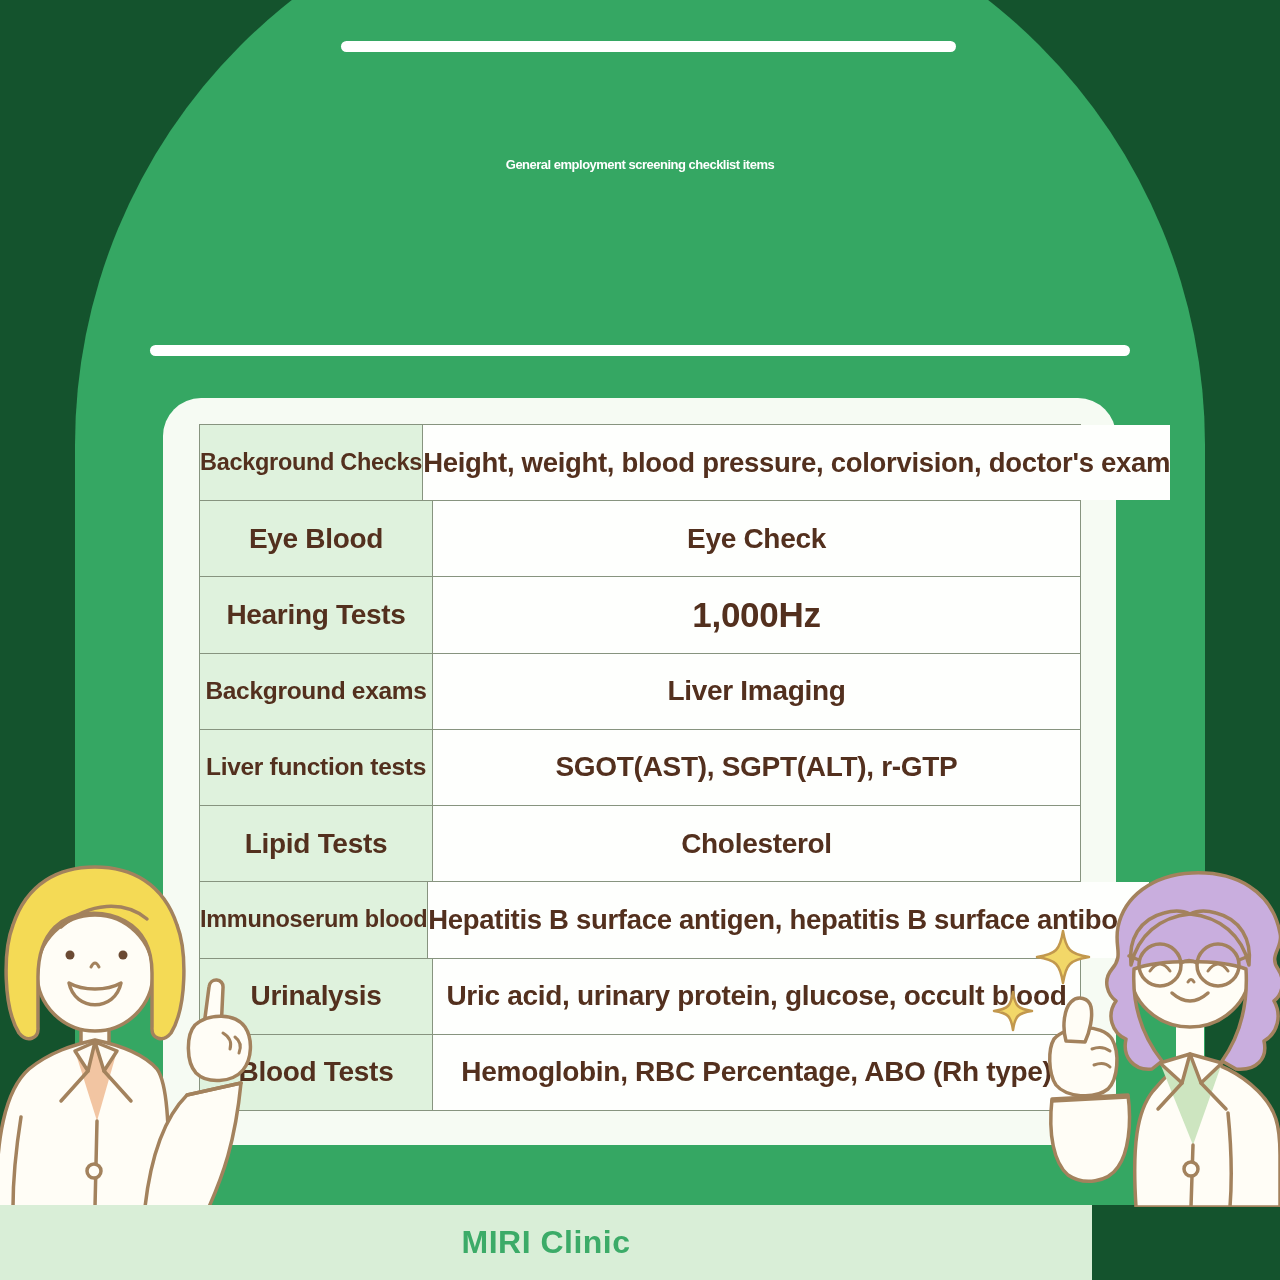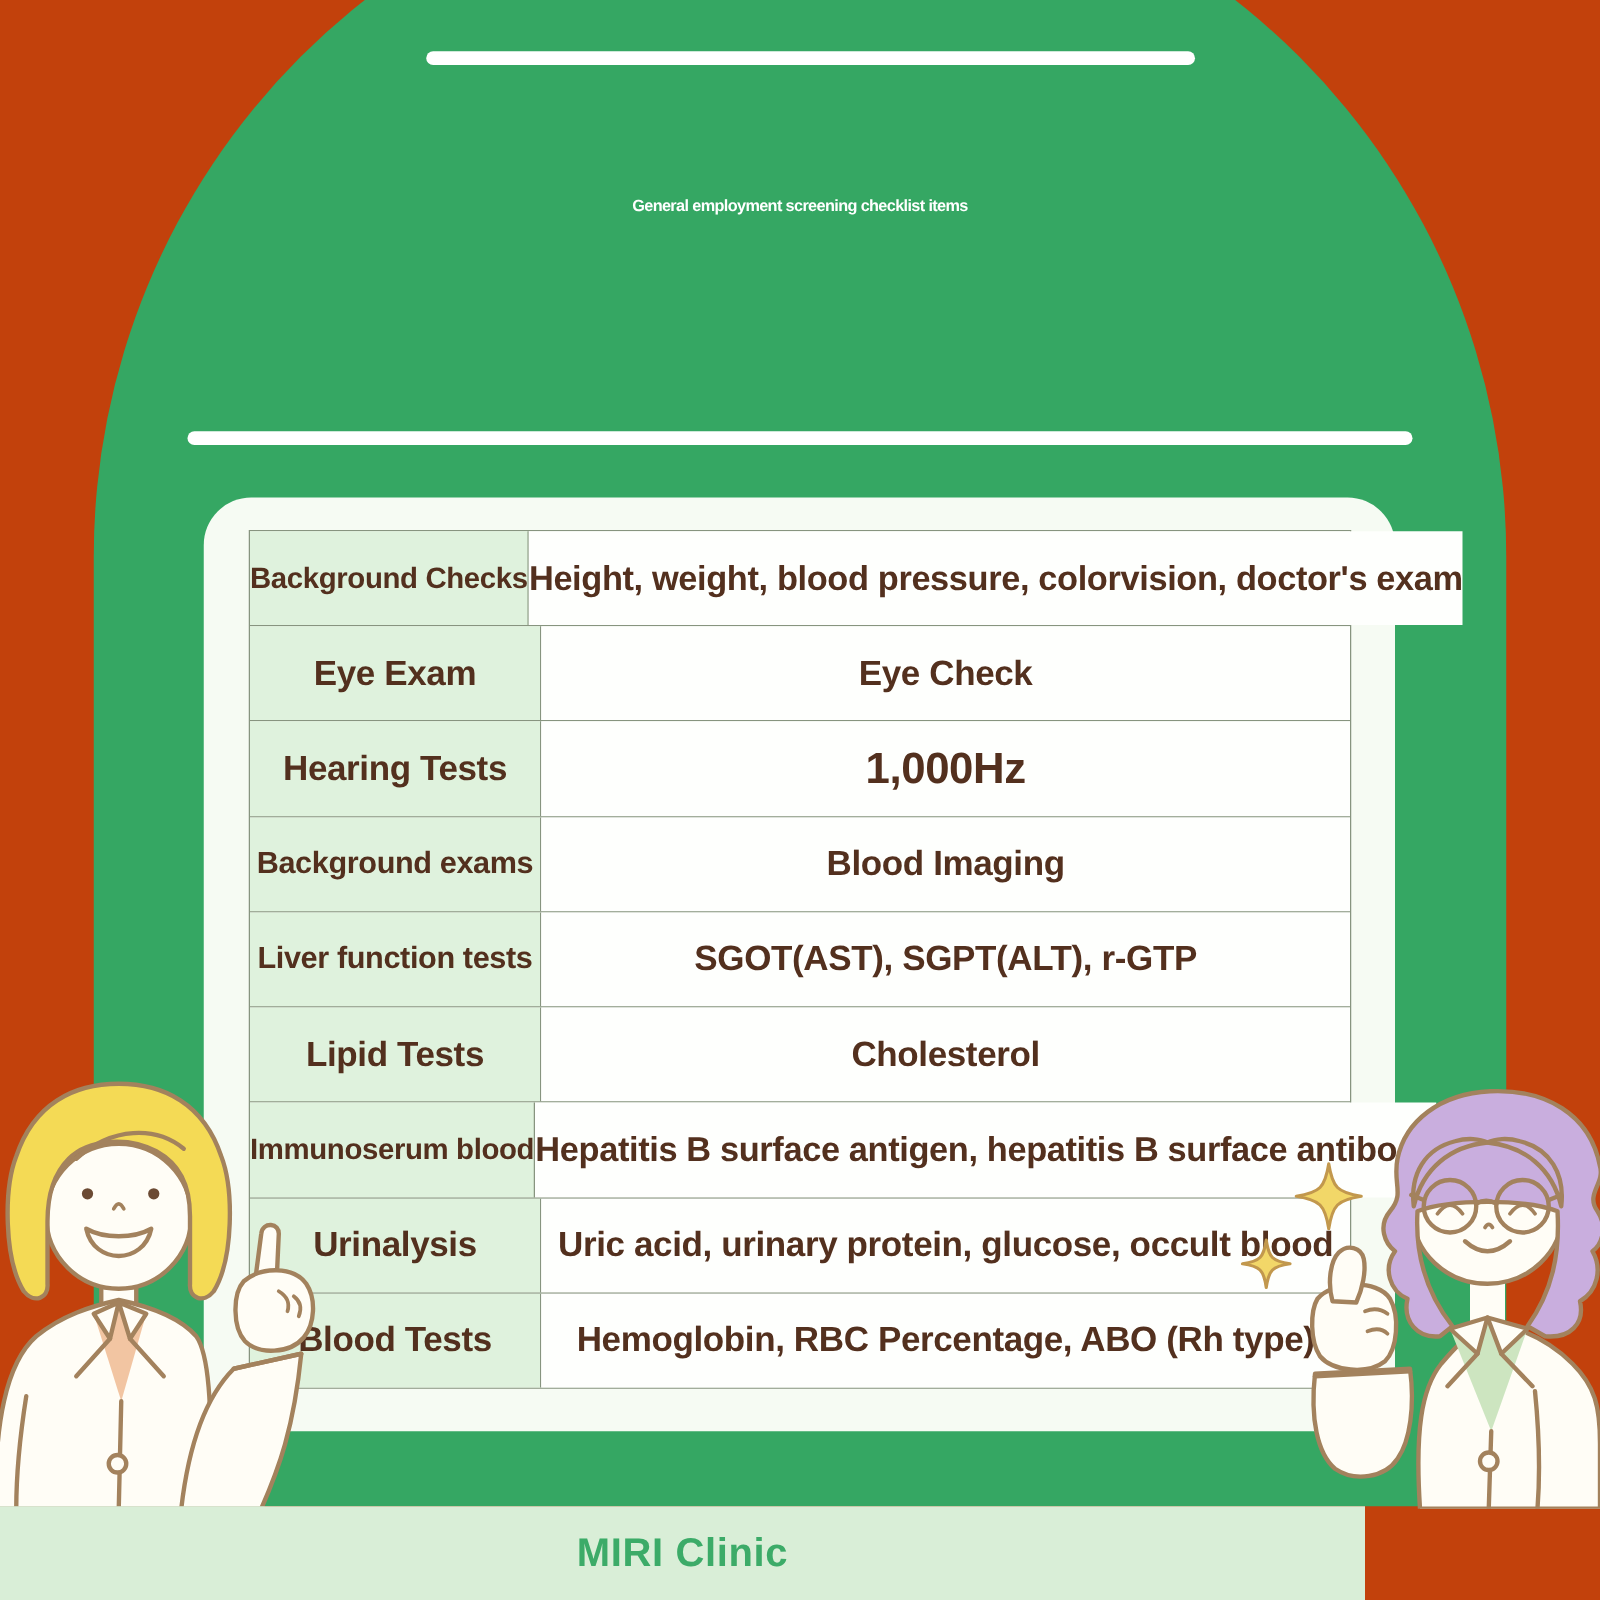--- a/index.html
+++ b/index.html
@@ -1,18 +1,18 @@
 <!DOCTYPE html>
 <html><head>
 <meta charset="utf-8">
 <style>
   html,body{margin:0;padding:0;}
   .page{
     position:relative; width:1280px; height:1280px; overflow:hidden;
-    background:#c2410c;
+    background:#14532d;
     font-family:"Liberation Sans", sans-serif;
   }
   .dome{
     position:absolute; left:75px; top:-120px; width:1130px; height:1325px;
     background:#35a763; border-radius:565px 565px 0 0; z-index:1;
   }
   .hline{ position:absolute; height:11px; background:#ffffff; border-radius:6px; z-index:2; }
   .hline.top{ left:341px; top:41px; width:615px; }
   .hline.mid{ left:150px; top:345px; width:980px; }
   .title{
@@ -66,42 +66,42 @@
       <div class="cell label">
           <span style="font-size: 23.5px;">Background Checks</span>
         </div>
       <div class="cell value">
           <span style="font-size: 27.5px;">Height, weight, blood pressure, colorvision, doctor's exam</span>
         </div>
     </div>
 
     <div class="row">
       <div class="cell label">
-          <span style="font-size: 28px;">Eye Exam</span>
+          <span style="font-size: 28px;">Eye Blood</span>
         </div>
       <div class="cell value">
           <span style="font-size: 28px;">Eye Check</span>
         </div>
     </div>
 
     <div class="row">
       <div class="cell label">
           <span style="font-size: 28px;">Hearing Tests</span>
         </div>
       <div class="cell value">
           <span style="font-size: 35px;">1,000Hz</span>
         </div>
     </div>
 
     <div class="row">
       <div class="cell label">
           <span style="font-size: 24.5px;">Background exams</span>
         </div>
       <div class="cell value">
-          <span style="font-size: 28px;">Blood Imaging</span>
+          <span style="font-size: 28px;">Liver Imaging</span>
         </div>
     </div>
 
     <div class="row">
       <div class="cell label">
           <span style="font-size: 24.5px;">Liver function tests</span>
         </div>
       <div class="cell value">
           <span style="font-size: 28px;">SGOT(AST), SGPT(ALT), r-GTP</span>
         </div>

